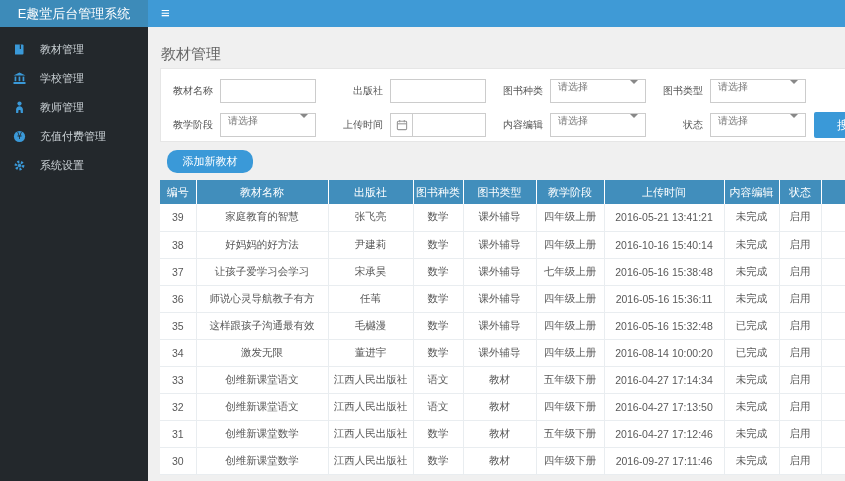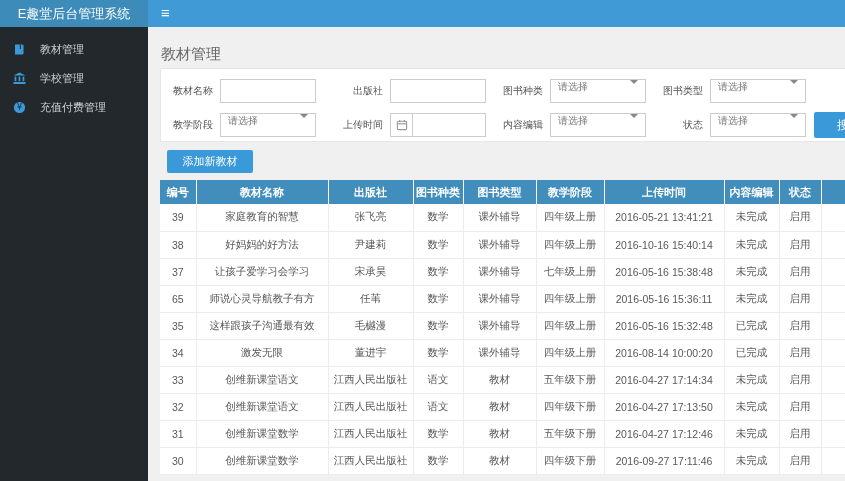--- a/index.html
+++ b/index.html
@@ -34,26 +34,26 @@
   .g1{margin-left:5px;} .g2{margin-left:20px;} .g3{margin-left:10px;} .g4{margin-left:10px;}
   input.text{width:100%;height:100%;border:1px solid #ccc;font-size:10px;padding:0 5px;color:#555;outline:none;}
   .select{width:100%;height:100%;border:1px solid #ccc;background:#fff;display:flex;justify-content:space-between;padding:0 7px;font-size:10px;color:#777;cursor:pointer;}
   .caret{width:0;height:0;border-left:4px solid transparent;border-right:4px solid transparent;border-top:4px solid #888;}
   .dategrp{display:flex;border:1px solid #ccc;height:24px;background:#fff;}
   .date-addon{width:22px;border-right:1px solid #ccc;display:flex;align-items:center;justify-content:center;cursor:pointer;}
   .dategrp input{border:none;width:72px;font-size:10px;padding:0 4px;outline:none;}
   .search-btn{margin-left:8px;width:70px;height:26px;background:var(--accent);color:#fff;border:none;font-size:12px;border-radius:2px;cursor:pointer;}
 
   
-  .add-btn{position:absolute;left:19px;top:123px;width:86px;height:23px;background:var(--accent);color:#fff;border:none;font-size:11px;border-radius:2px;cursor:pointer;}
+  .add-btn{position:absolute;left:19px;top:123px;width:86px;height:23px;background:var(--accent);color:#fff;border:none;font-size:11px;border-radius:10px;cursor:pointer;}
 
   
   .table-wrap{position:absolute;left:12px;top:153px;width:685px;overflow:hidden;}
   table{border-collapse:collapse;table-layout:fixed;width:741px;background:#fff;}
-  thead th{background:var(--table-header-bg);color:#fff;height:24px;font-size:11px;font-weight:bold;border-right:1px solid rgba(255,255,255,.65);white-space:nowrap;overflow:hidden;}
+  thead th{background:var(--table-header-bg);color:#fff;height:24px;font-size:11px;font-weight:normal;border-right:1px solid rgba(255,255,255,.65);white-space:nowrap;overflow:hidden;}
   thead th:last-child{border-right:none;}
   tbody td{height:27px;text-align:center;font-size:10.5px;color:#585858;border:1px solid #e9edf0;border-top:none;white-space:nowrap;overflow:hidden;}
   tbody tr td:first-child{border-left:none;}
 </style>
 </head>
 <body>
 
 <div class="topbar">
   <div class="brand">E趣堂后台管理系统</div>
   <div class="menu-toggle"><span>≡</span></div>
@@ -77,25 +77,43 @@
           <rect x="5.6" y="4.6" width="1.7" height="4.6"></rect>
           <rect x="9.6" y="4.6" width="1.7" height="4.6"></rect>
           <rect x="0.5" y="10" width="12" height="2"></rect>
         </svg>
       </span>
     <span>学校管理</span>
   </div>
   <div class="side-item">
     <span class="icn">
         <svg viewBox="0 0 13 13">
+          <circle cx="6.5" cy="2.6" r="2.1"></circle>
+          <path d="M6.5 5.2c-2 0-3.4 1.4-3.4 3.2V12h2.1l.4-3h1.8l.4 3h2.1V8.4c0-1.8-1.4-3.2-3.4-3.2z"></path>
+        </svg>
+      </span>
+    <span>教师管理</span>
+  </div>
+  <div class="side-item">
+    <span class="icn">
+        <svg viewBox="0 0 13 13">
           <circle cx="6.5" cy="6.5" r="5.6"></circle>
           <text x="6.5" y="9.3" text-anchor="middle" font-size="8" fill="#23282c" font-family="DejaVu Sans">¥</text>
         </svg>
       </span>
     <span>充值付费管理</span>
+  </div>
+  <div class="side-item">
+    <span class="icn">
+        <svg viewBox="0 0 13 13">
+          <circle cx="6.5" cy="6.5" r="3.6" fill="none" stroke="#3a99d8" stroke-width="2.6" stroke-dasharray="2 1.6"></circle>
+          <circle cx="6.5" cy="6.5" r="1.7"></circle>
+        </svg>
+      </span>
+    <span>系统设置</span>
   </div>
 </div>
 
 <div class="main">
   <h1 class="page-title">教材管理</h1>
 
   <div class="filter-panel">
     <div class="frow">
       <div class="fgroup g1">
         <span class="f-label">教材名称</span>
@@ -235,21 +253,21 @@
             <td>数学</td>
             <td>课外辅导</td>
             <td>七年级上册</td>
             <td>2016-05-16 15:38:48</td>
             <td>未完成</td>
             <td>启用</td>
             <td></td>
           </tr>
 
           <tr>
-            <td>65</td>
+            <td>36</td>
             <td>师说心灵导航教子有方</td>
             <td>任苇</td>
             <td>数学</td>
             <td>课外辅导</td>
             <td>四年级上册</td>
             <td>2016-05-16 15:36:11</td>
             <td>未完成</td>
             <td>启用</td>
             <td></td>
           </tr>

